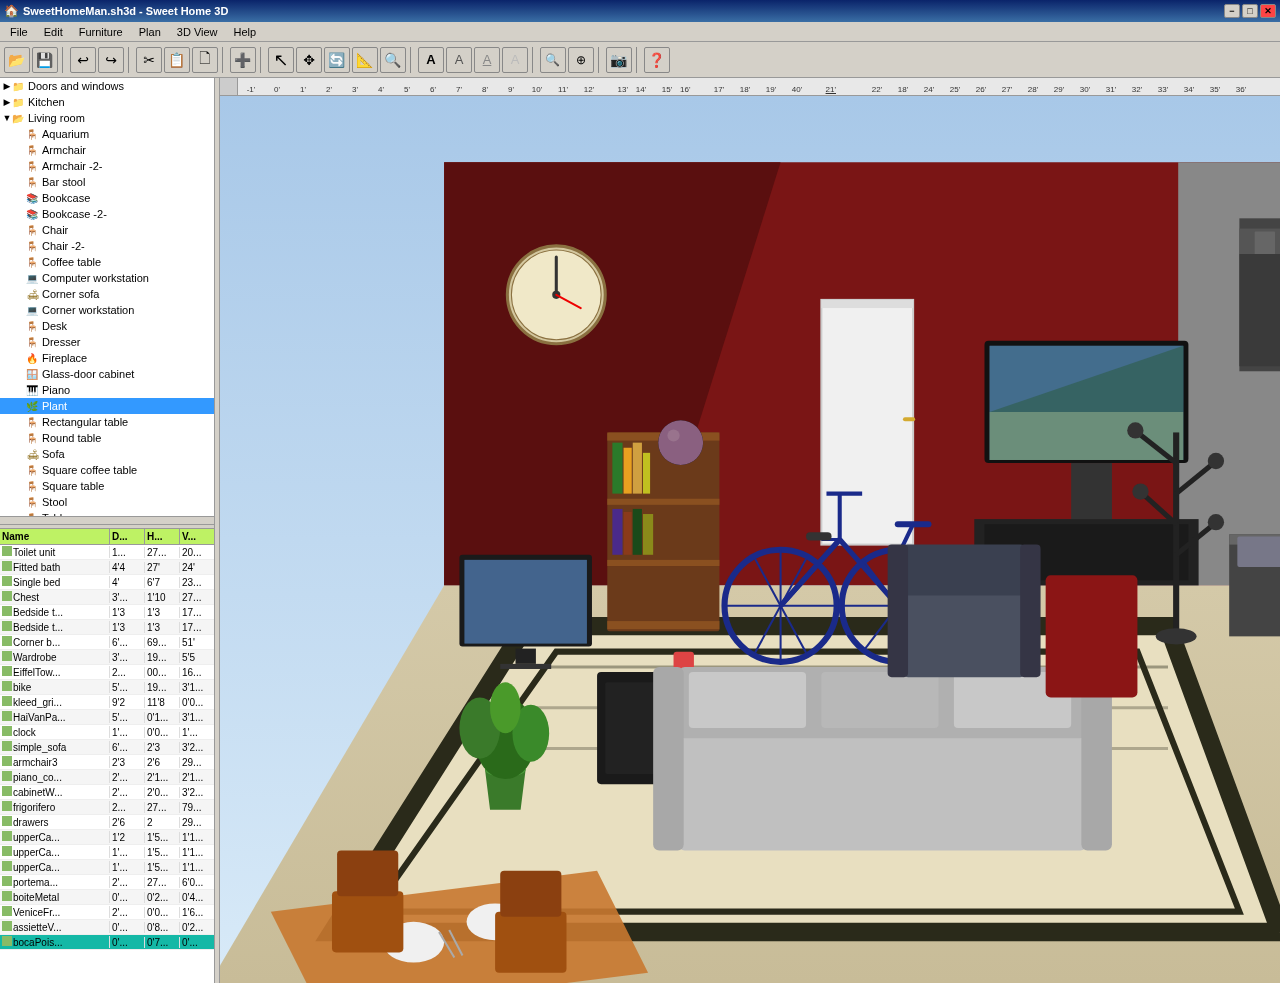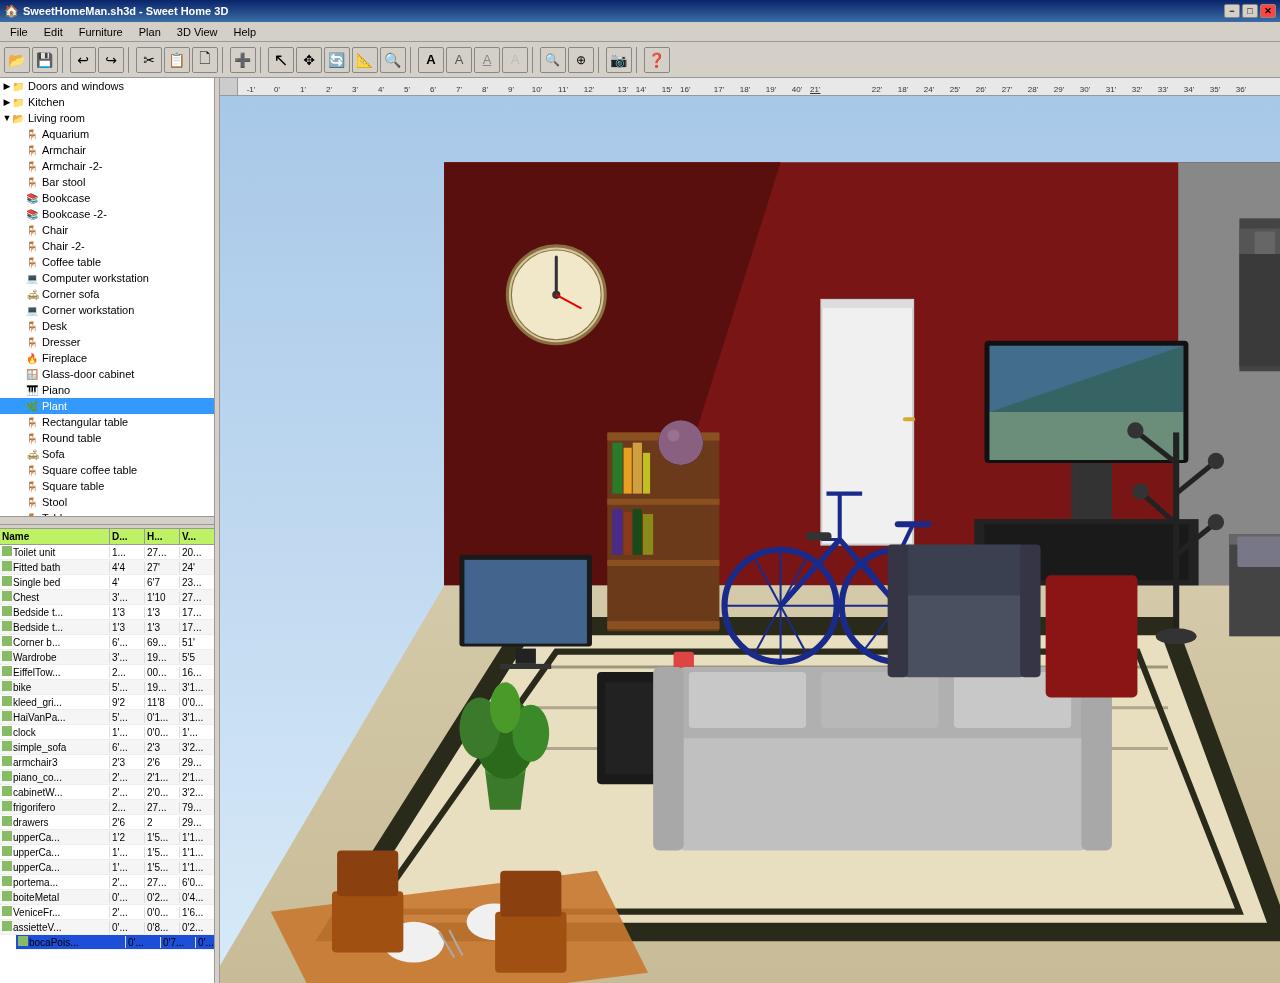--- a/index.html
+++ b/index.html
@@ -619,21 +619,21 @@
         <div class="list-cell">1'6...</div>
 
       </div>
       <div class="list-row">
         <div class="list-cell"><span style="font-size:9px;background:#8b6;width:10px;height:10px;display:inline-block;margin-right:1px;"></span>assietteV...</div>
         <div class="list-cell">0'...</div>
         <div class="list-cell">0'8...</div>
         <div class="list-cell">0'2...</div>
 
       </div>
-      <div class="list-row" style="background:#1d4ed8;margin-left:16px;">
+      <div class="list-row" style="background:#14b8a6;">
         <div class="list-cell"><span style="font-size:9px;background:#8b6;width:10px;height:10px;display:inline-block;margin-right:1px;"></span>bocaPois...</div>
         <div class="list-cell">0'...</div>
         <div class="list-cell">0'7...</div>
         <div class="list-cell">0'...</div>
 
       </div>
     </div>
   </div>
 
   <div class="resize-handle"></div>
@@ -658,21 +658,21 @@
         <span class="ruler-mark" style="min-width:26px; text-align:center;">11'</span>
         <span class="ruler-mark" style="min-width:26px; text-align:center;">12'</span>
         <span class="ruler-mark" style="min-width:26px; text-align:right;">13'</span>
         <span class="ruler-mark" style="min-width:26px; text-align:center;">14'</span>
         <span class="ruler-mark" style="min-width:26px; text-align:center;">15'</span>
         <span class="ruler-mark" style="min-width:26px; text-align:left;">16'</span>
         <span class="ruler-mark" style="min-width:26px; text-align:center;">17'</span>
         <span class="ruler-mark" style="min-width:26px; text-align:center;">18'</span>
         <span class="ruler-mark" style="min-width:26px; text-align:center;">19'</span>
         <span class="ruler-mark" style="min-width:26px; text-align:center;">40'</span>
-        <span class="ruler-mark" style="min-width:26px; text-align:left;text-decoration:underline;">21'</span>
+        <span class="ruler-mark" style="min-width:26px; text-align:right;text-decoration:underline;">21'</span>
         <span class="ruler-mark" style="min-width:26px; text-align:center;margin-left:28px;">22'</span>
         <span class="ruler-mark" style="min-width:26px; text-align:center;">18'</span>
         <span class="ruler-mark" style="min-width:26px; text-align:center;">24'</span>
         <span class="ruler-mark" style="min-width:26px; text-align:center;">25'</span>
         <span class="ruler-mark" style="min-width:26px; text-align:center;">26'</span>
         <span class="ruler-mark" style="min-width:26px; text-align:center;">27'</span>
         <span class="ruler-mark" style="min-width:26px; text-align:center;">28'</span>
         <span class="ruler-mark" style="min-width:26px; text-align:center;">29'</span>
         <span class="ruler-mark" style="min-width:26px; text-align:center;">30'</span>
         <span class="ruler-mark" style="min-width:26px; text-align:center;">31'</span>

